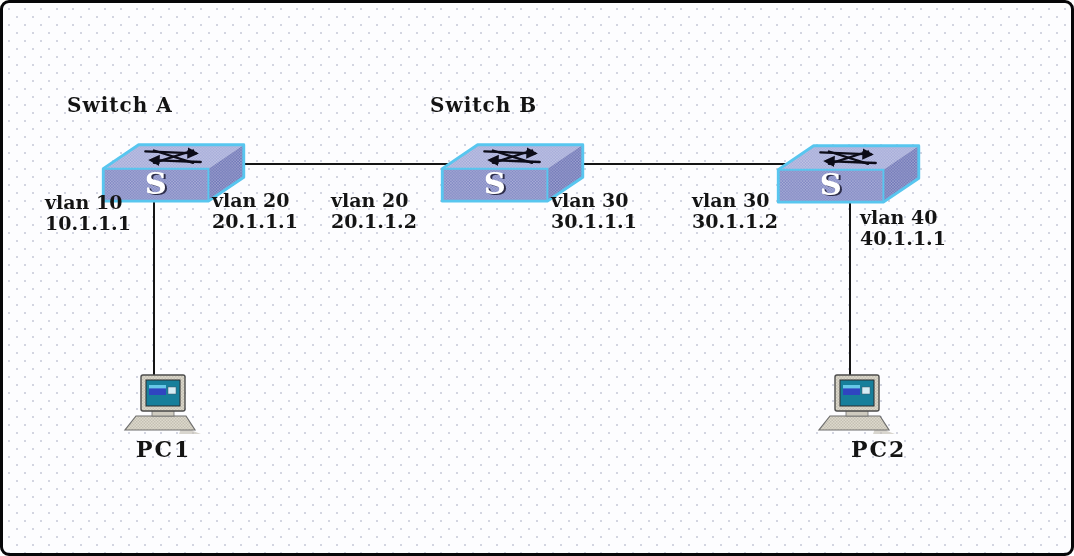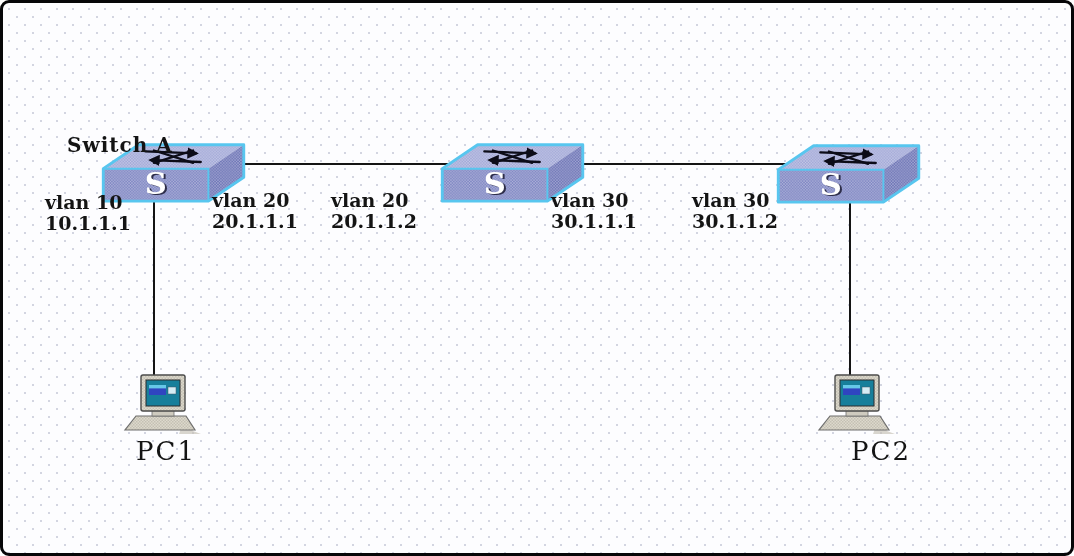--- a/index.html
+++ b/index.html
@@ -15,29 +15,29 @@
       radial-gradient(circle, #d3d5e1 1.1px, transparent 1.4px),
       radial-gradient(circle, #d3d5e1 1.1px, transparent 1.4px);
     background-size:16px 16px,16px 16px;
     background-position:6px 6px,14px 14px;
     font-family:"DejaVu Serif","Liberation Serif",serif;
     color:#141414;
   }
   .defs{position:absolute;width:0;height:0;overflow:hidden;}
   .node-title{
     position:absolute;
-    font-weight:bold;font-size:20px;letter-spacing:1px;white-space:nowrap;z-index:3;margin-top:40px;
+    font-weight:bold;font-size:20px;letter-spacing:1px;white-space:nowrap;z-index:3;
   }
   .port{
     position:absolute;
     font-weight:bold;font-size:19px;line-height:21px;white-space:nowrap;z-index:3;
   }
   .pc-title{
     position:absolute;
-    font-weight:normal;font-size:26px;letter-spacing:2px;white-space:nowrap;z-index:3;
+    font-weight:bold;font-size:22px;letter-spacing:2px;white-space:nowrap;z-index:3;
   }
   .hline{position:absolute;height:2px;background:#141414;z-index:1;}
   .vline{position:absolute;width:2px;background:#141414;z-index:1;}
   .switch{position:absolute;z-index:2;overflow:visible;}
   .pc{position:absolute;z-index:2;overflow:visible;}
   .switch-s{font-family:"DejaVu Serif","Liberation Serif",serif;font-weight:bold;font-size:32px;fill:#ffffff;}
   .switch-s-shadow{font-family:"DejaVu Serif","Liberation Serif",serif;font-weight:bold;font-size:32px;fill:#2e2e4a;}
 </style>
 </head>
 <body>
@@ -89,20 +89,21 @@
           <rect x="25" y="7" width="34" height="26" stroke="#2c2c2c" stroke-width="1" fill="#177f9b"></rect>
           <rect x="28" y="12" width="17" height="10" fill="#2f45c0"></rect>
           <rect x="28" y="12" width="17" height="3.4" fill="#66c8e8"></rect>
           <rect x="47" y="14" width="8" height="7" fill="#d5ecf4" stroke="#445566" stroke-width="0.5"></rect>
         </g>
       </symbol>
     </defs>
   </svg>
 
   <div class="node-title" style="left:64px;top:90px">Switch A</div>
+  <div class="node-title" style="left:427px;top:90px">Switch B</div>
 
   <div class="hline" style="left:235px;top:160px;width:210px"></div>
   <div class="hline" style="left:578px;top:160px;width:206px"></div>
   <div class="vline" style="left:150px;top:198px;height:176px"></div>
   <div class="vline" style="left:846px;top:200px;height:174px"></div>
 
   <svg class="switch" style="left:97px;top:137px" width="148" height="65" viewBox="0 0 154 68">
       <use href="#sym-switch"></use>
     </svg>
   <svg class="switch" style="left:436px;top:137px" width="148" height="65" viewBox="0 0 154 68">
@@ -125,20 +126,24 @@
     <div>20.1.1.2</div>
   </div>
   <div class="port" style="left:548px;top:187px">
     <div>vlan 30</div>
     <div>30.1.1.1</div>
   </div>
   <div class="port" style="left:689px;top:187px">
     <div>vlan 30</div>
     <div>30.1.1.2</div>
   </div>
+  <div class="port" style="left:857px;top:204px">
+    <div>vlan 40</div>
+    <div>40.1.1.1</div>
+  </div>
 
   <svg class="pc" style="left:118px;top:370px" width="84" height="68" viewBox="0 0 84 68">
       <use href="#sym-pc"></use>
     </svg>
   <svg class="pc" style="left:812px;top:370px" width="84" height="68" viewBox="0 0 84 68">
       <use href="#sym-pc"></use>
     </svg>
 
   <div class="pc-title" style="left:133px;top:433px">PC1</div>
   <div class="pc-title" style="left:848px;top:433px">PC2</div>

